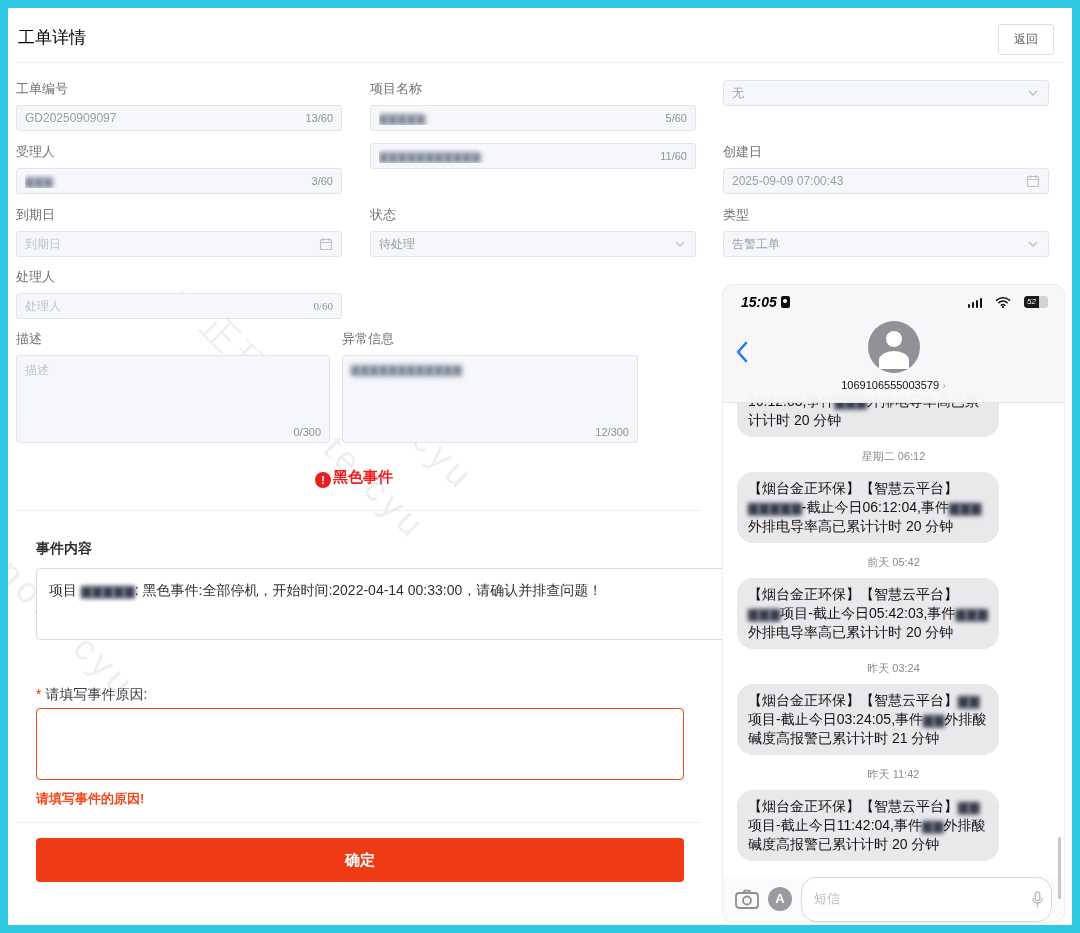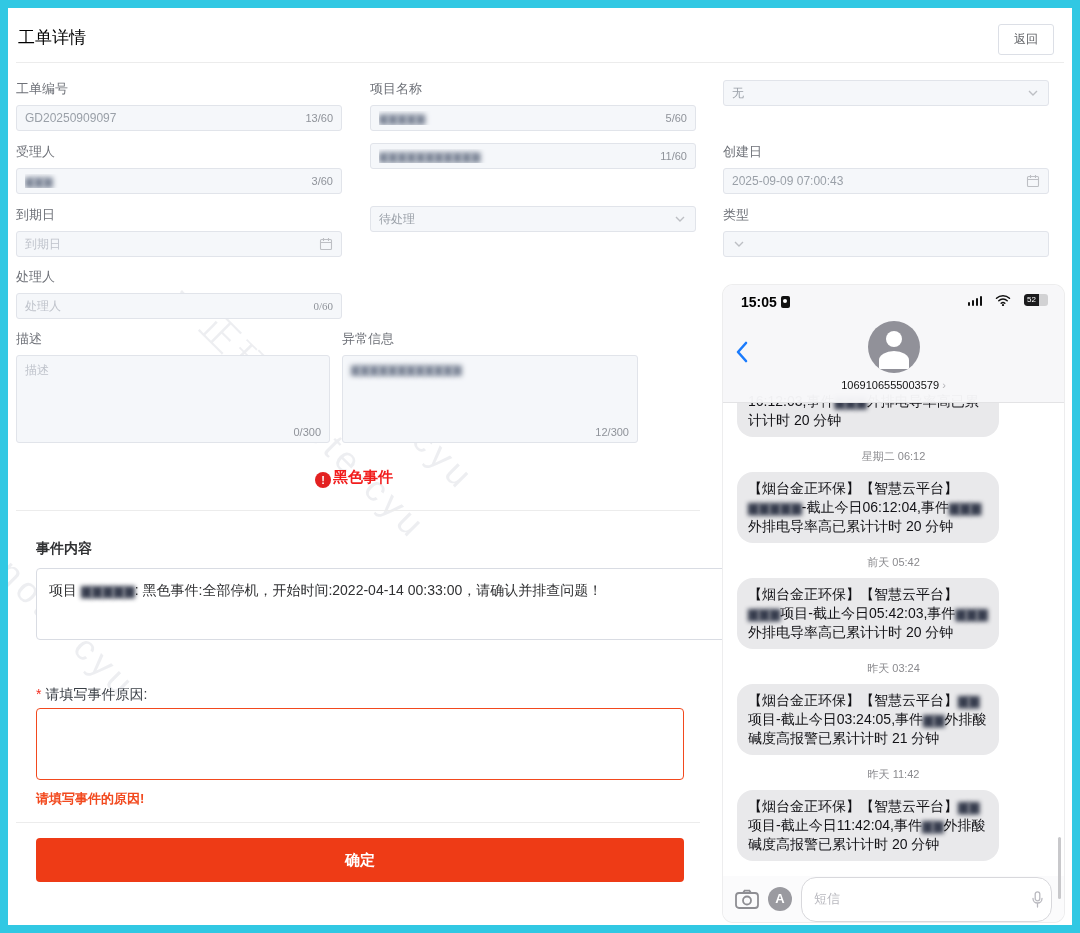--- a/index.html
+++ b/index.html
@@ -56,21 +56,21 @@
   
   .wm { position:absolute; font-size:36px; color:rgba(125,135,155,.14); white-space:nowrap;
         transform:rotate(45deg); letter-spacing:5px; pointer-events:none; }
 
   
   .phone { position:absolute; left:715px; top:277px; width:341px; height:637px; background:#fff;
            border-radius:10px; overflow:hidden; box-shadow:0 0 0 1px #ededee; }
   .ph-msgs { position:absolute; inset:0 0 46px 0; padding:100px 10px 0 10px; overflow:hidden; }
   .ph-head { position:absolute; left:0; right:0; top:0; height:118px; background:rgba(247,247,249,.97);
              border-bottom:1px solid #e3e3e5; z-index:2; }
-  .ph-status { display:flex; align-items:flex-start; justify-content:space-between; padding:9px 16px 0 18px; }
+  .ph-status { display:flex; align-items:center; justify-content:space-between; padding:9px 16px 0 18px;font-style:italic; }
   .ph-time { font-size:14px; font-weight:bold; color:#000; display:flex; align-items:center; gap:4px; }
   .rec-ico { width:9px; height:12px; background:#111; border-radius:2px; position:relative; }
   .rec-ico::after { content:""; position:absolute; left:2.5px; top:3px; width:4px; height:4px;
                     border-radius:50%; background:#fff; }
   .ph-sticons { display:flex; align-items:flex-end; gap:13px; }
   .sig { display:flex; align-items:flex-end; gap:1.5px; }
   .sig span { width:2.5px; background:#111; border-radius:1px; display:block; }
   .batt { width:24px; height:12px; border-radius:3px; background:#d2d2d4; position:relative; overflow:hidden; }
   .batt-fill { position:absolute; left:0; top:0; bottom:0; width:15px; background:#1b1b1d; color:#fff;
                font-size:8px; line-height:12px; text-align:center; border-radius:3px 0 0 3px; }
@@ -163,30 +163,32 @@
     <div class="lbl">到期日</div>
     <div class="ctl">
       <input class="inp" placeholder="到期日" style="">
       <svg class="icn" viewBox="0 0 14 14">
             <rect x="1.5" y="2.5" width="11" height="10" rx="1" fill="none" stroke="#909399" stroke-width="1.1"></rect>
             <path d="M1.5 5.5h11M4.5 1v3M9.5 1v3" stroke="#909399" stroke-width="1.1"></path>
           </svg>
     </div>
   </div>
   <div class="fld" style="left:362px;top:198px;">
+    <div class="lbl">状态</div>
     <div class="ctl">
       <span class="val">待处理</span>
       <svg class="icn" viewBox="0 0 14 14">
             <path d="M3 5l4 4 4-4" fill="none" stroke="#909399" stroke-width="1.4"></path>
           </svg>
     </div>
   </div>
   <div class="fld" style="left:715px;top:198px;">
     <div class="lbl">类型</div>
     <div class="ctl">
+      <span class="val">告警工单</span>
       <svg class="icn" viewBox="0 0 14 14">
             <path d="M3 5l4 4 4-4" fill="none" stroke="#909399" stroke-width="1.4"></path>
           </svg>
     </div>
   </div>
 
   <div class="fld" style="left:8px;top:260px;font-family:Liberation Serif, serif;">
     <div class="lbl">处理人</div>
     <div class="ctl">
       <input class="inp" placeholder="处理人" style="">

